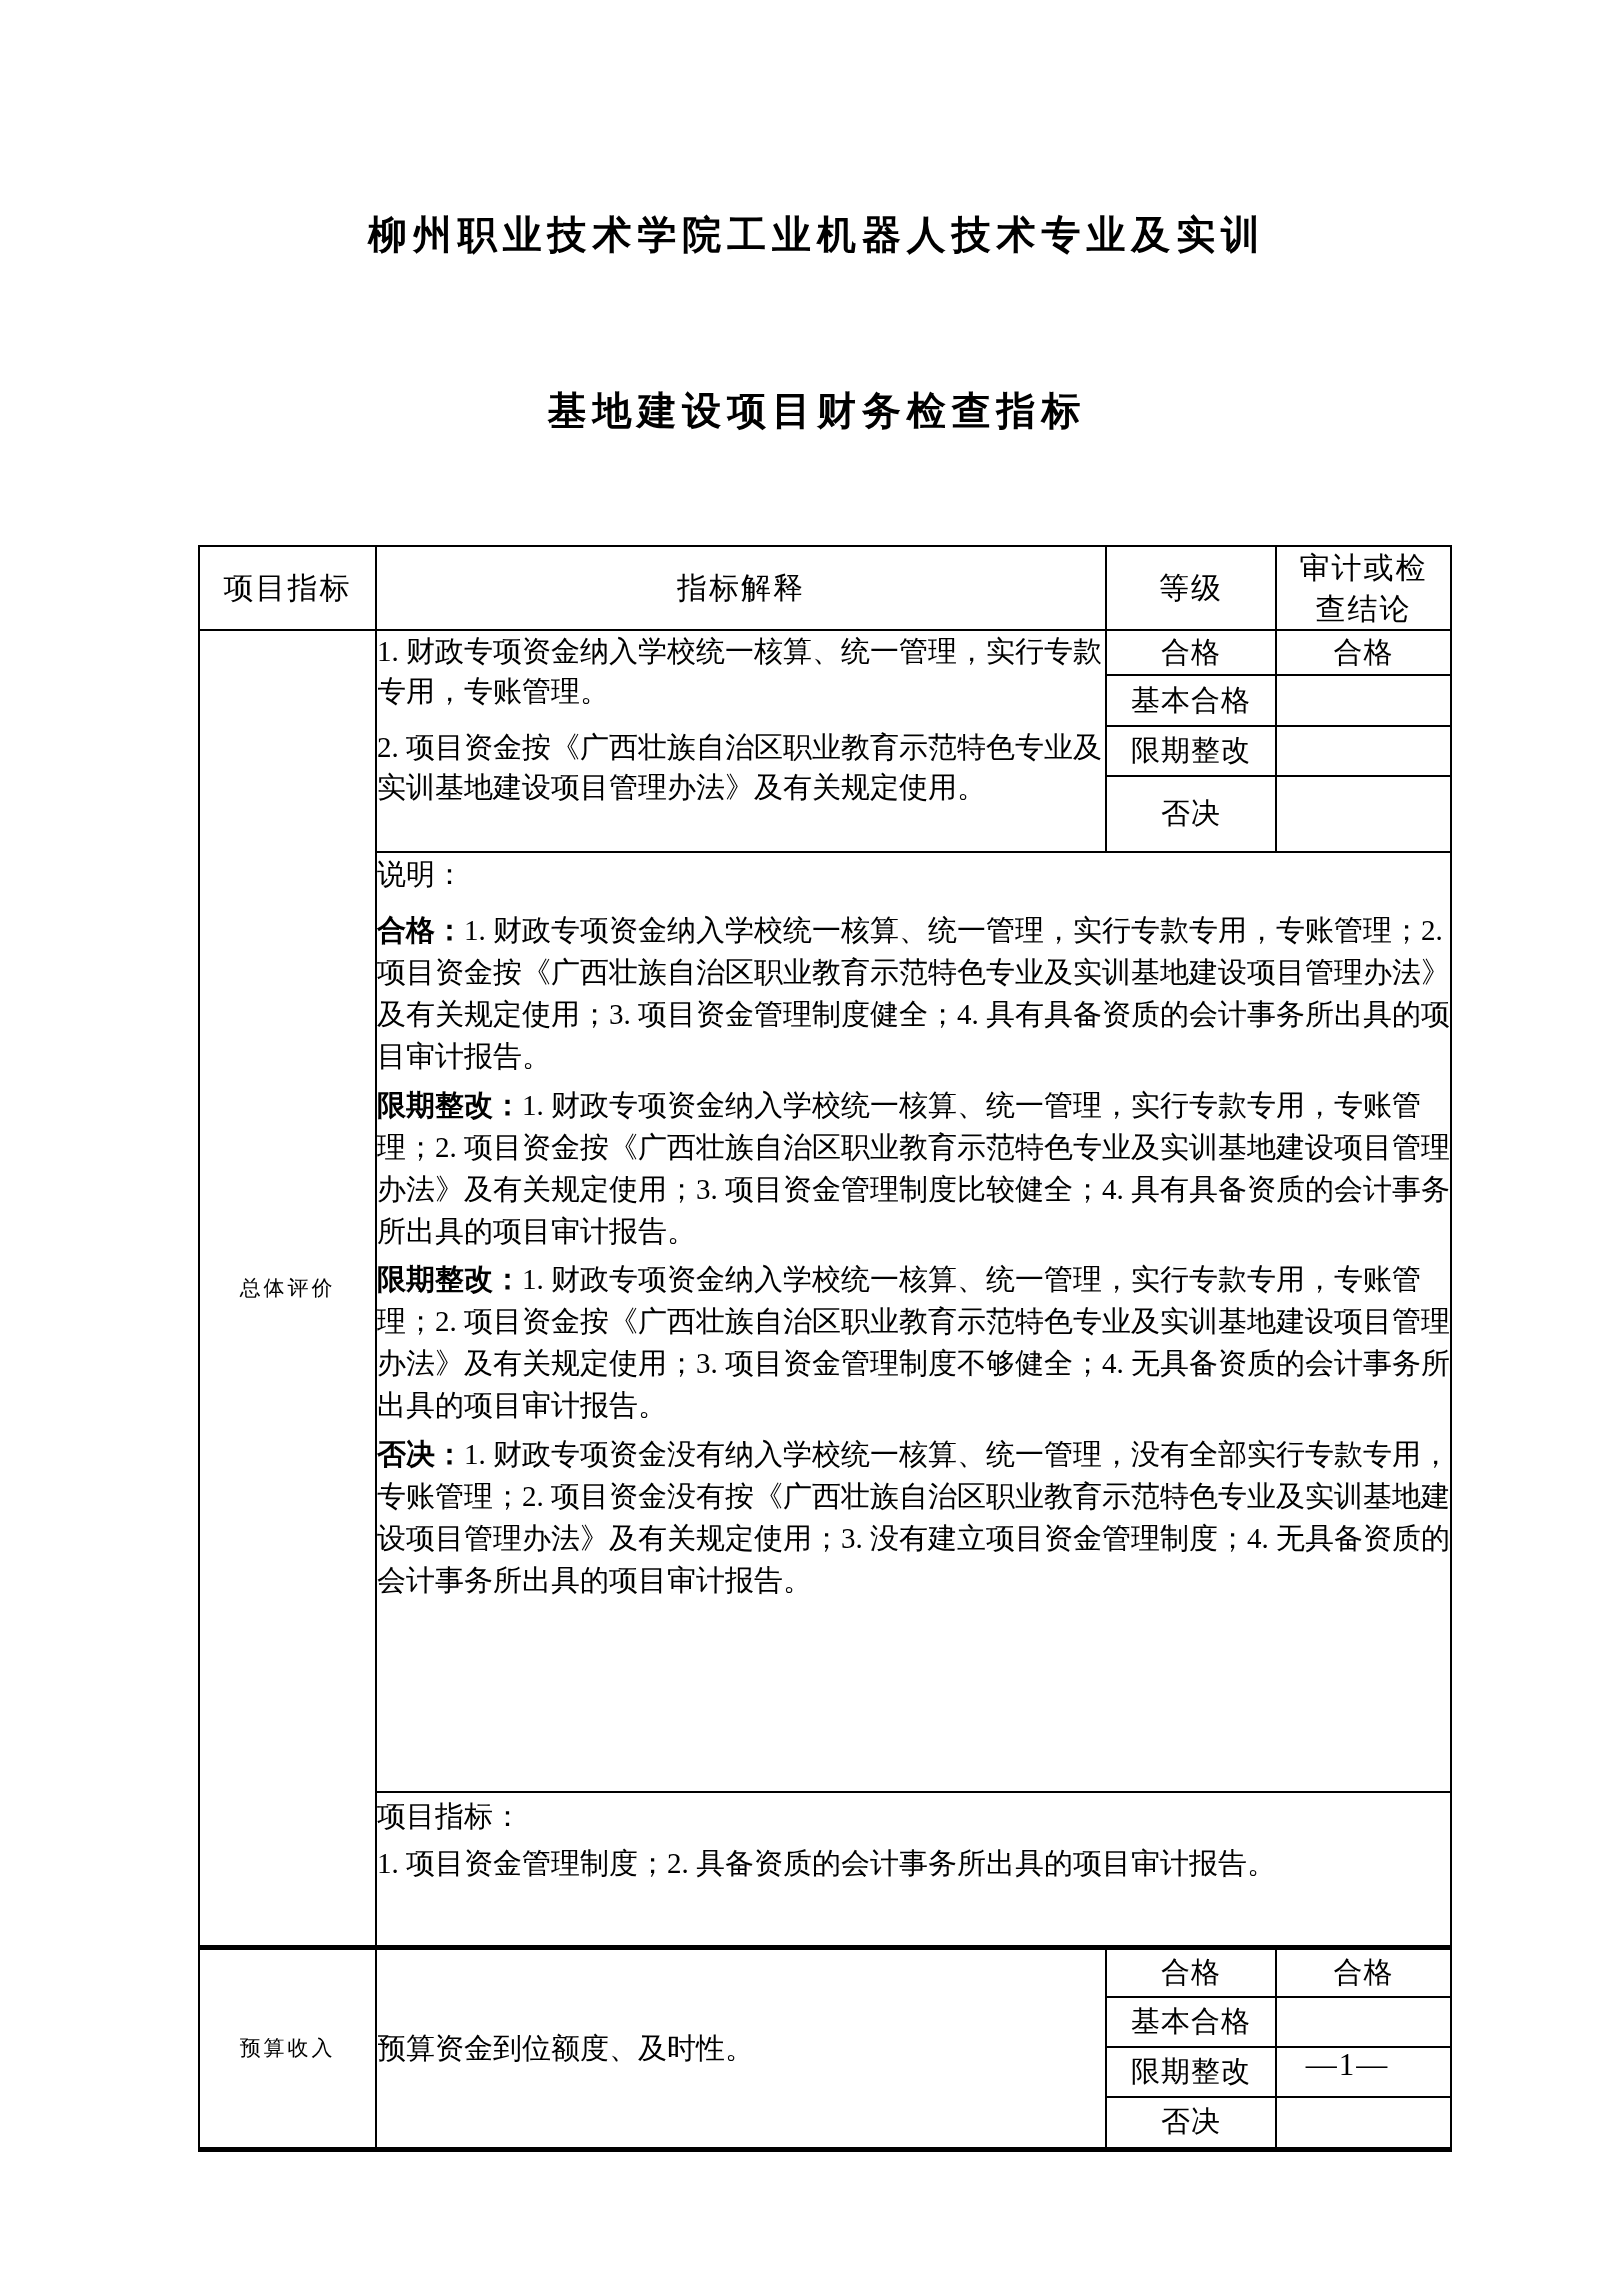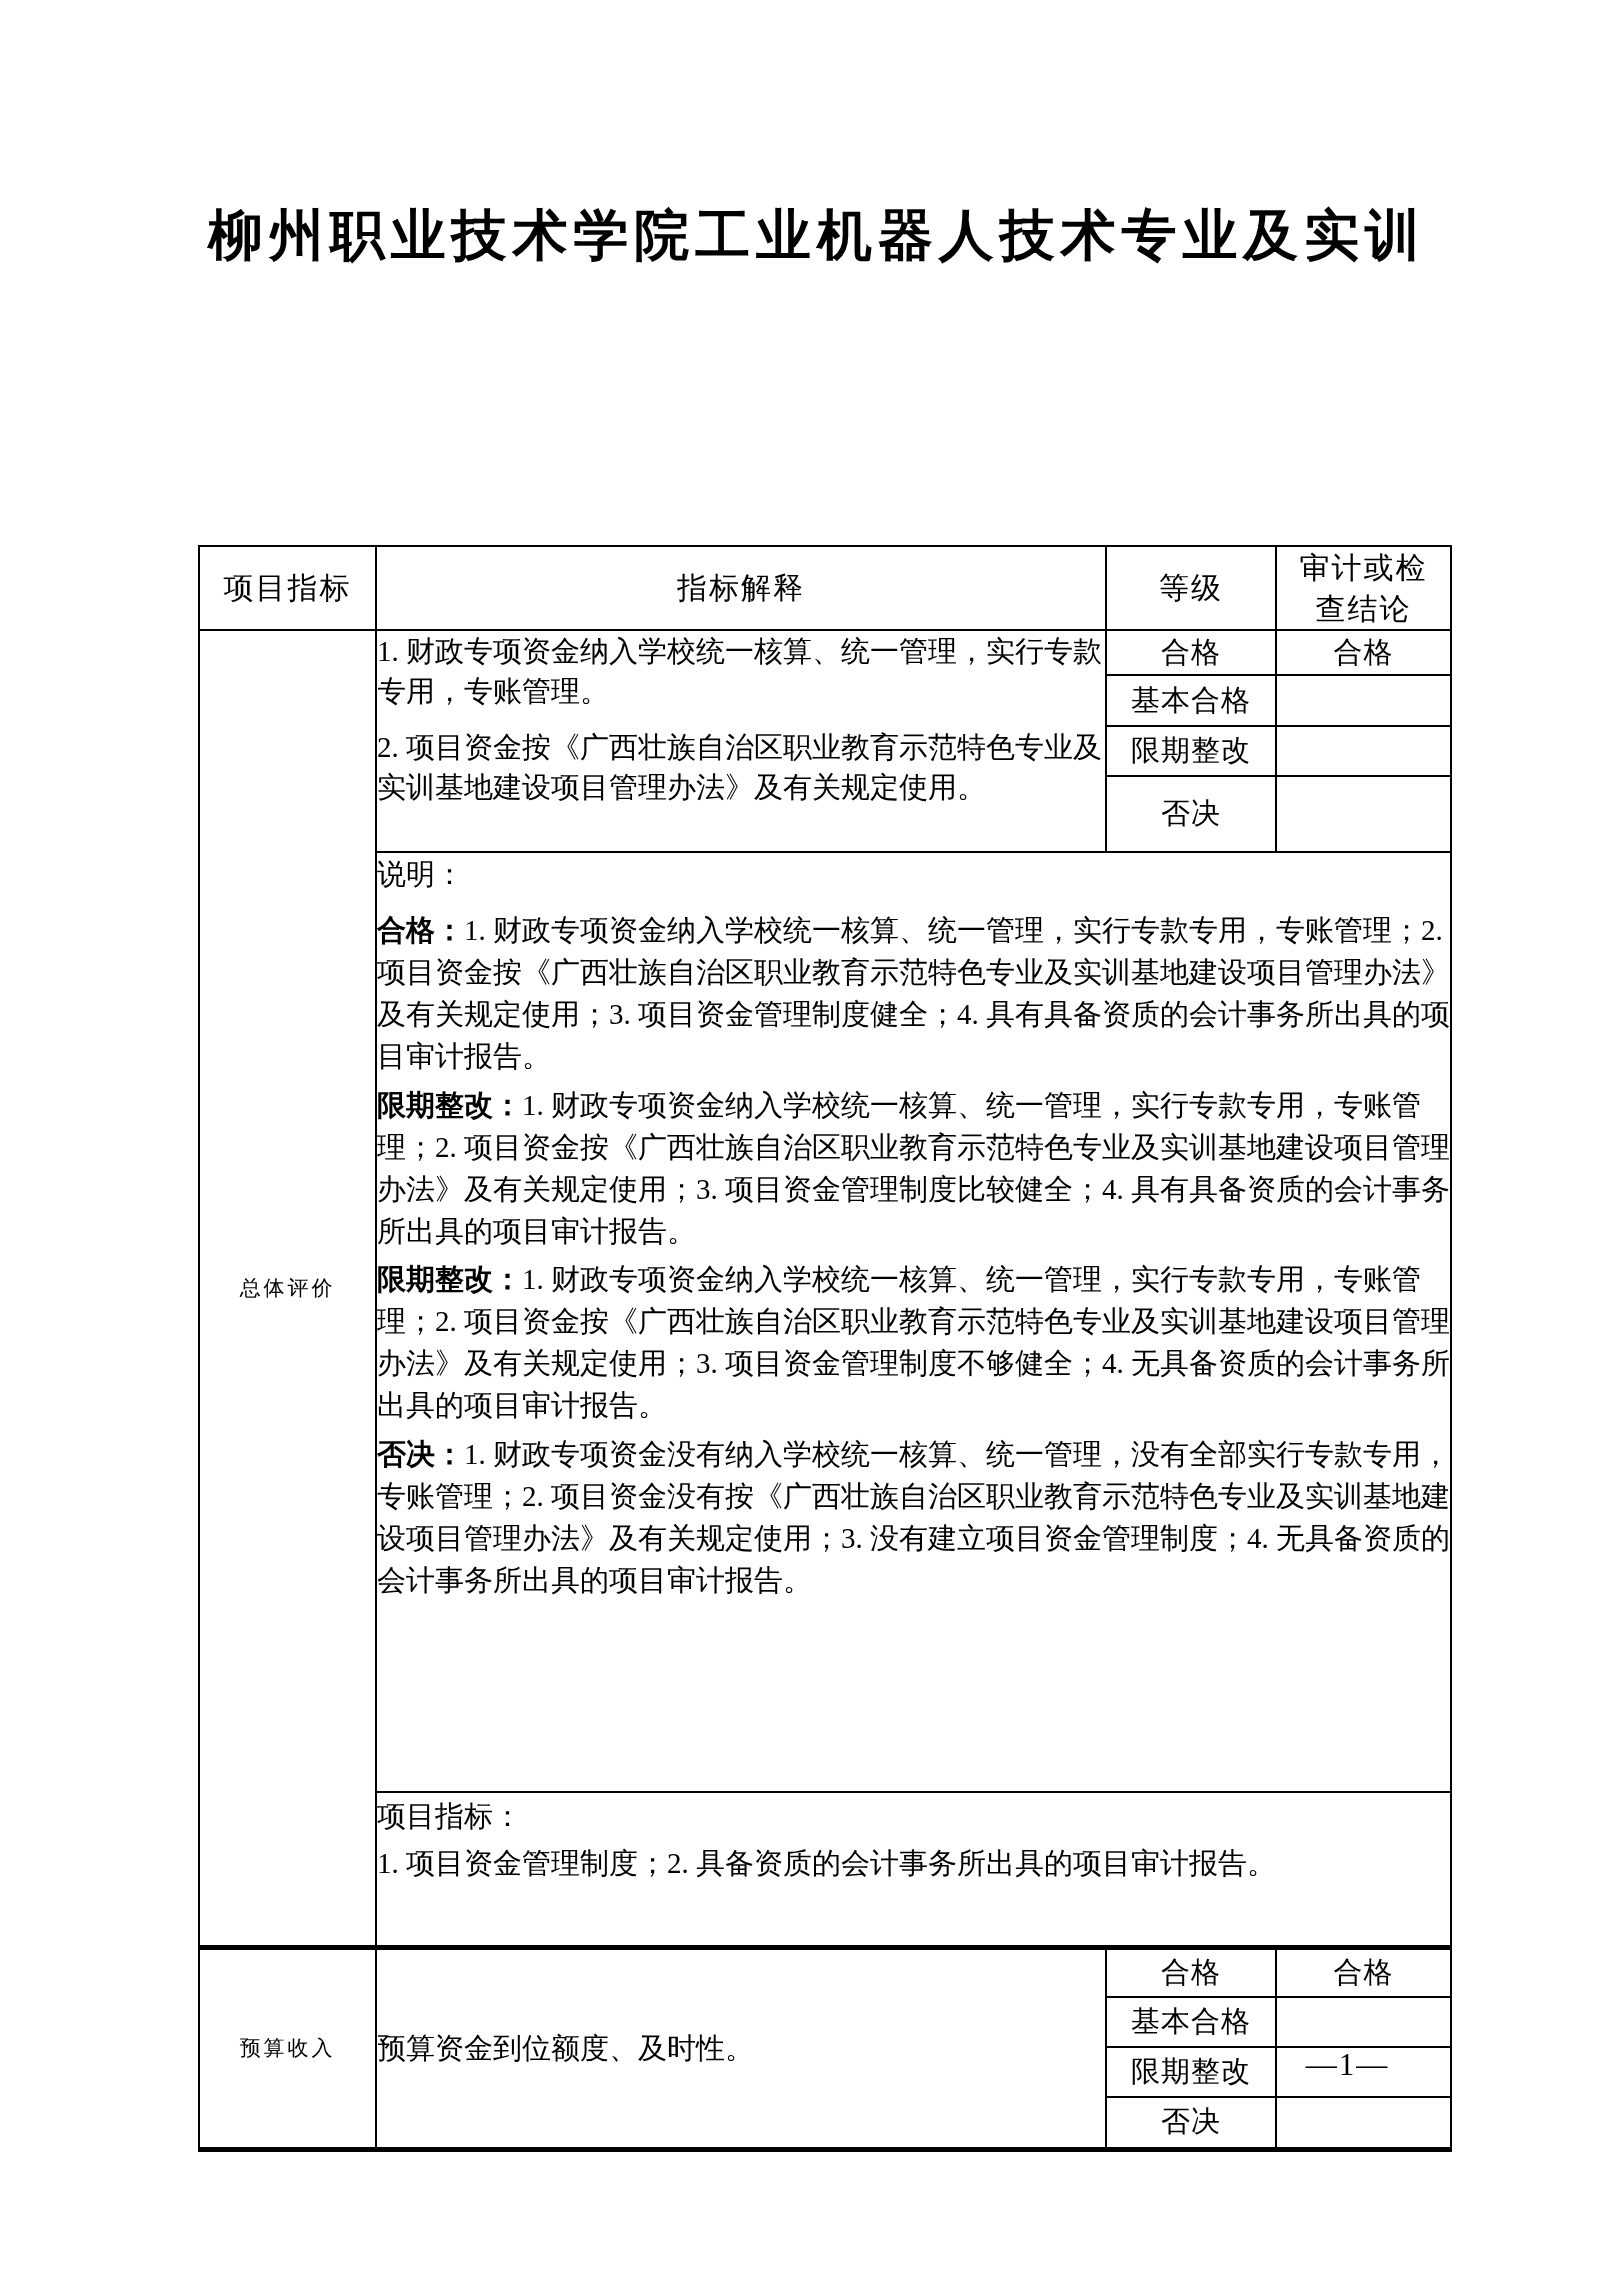--- a/index.html
+++ b/index.html
@@ -18,21 +18,21 @@
   }
   
   .doc-title {
     position: absolute;
     left: 184px;
     top: 147px;
     width: 1266px;
     text-align: center;
     font-family: "Liberation Sans", sans-serif;
     font-weight: bold;
-    font-size: 55px;
+    font-size: 39px;
     letter-spacing: 5.9px;
     line-height: 176px;
     white-space: nowrap;
   }
   
   table.grid {
     position: absolute;
     left: 198px;
     top: 545px;
     width: 1253px;
@@ -116,20 +116,21 @@
     letter-spacing: 2px;
   }
 </style>
 </head>
 <body>
 
 <div class="page">
 
   <div class="doc-title">
     <div>柳州职业技术学院工业机器人技术专业及实训</div>
+    <div>基地建设项目财务检查指标</div>
   </div>
 
   <table class="grid">
     <colgroup>
       <col style="width:177px">
       <col style="width:730px">
       <col style="width:170px">
       <col style="width:175px">
     </colgroup>
 

